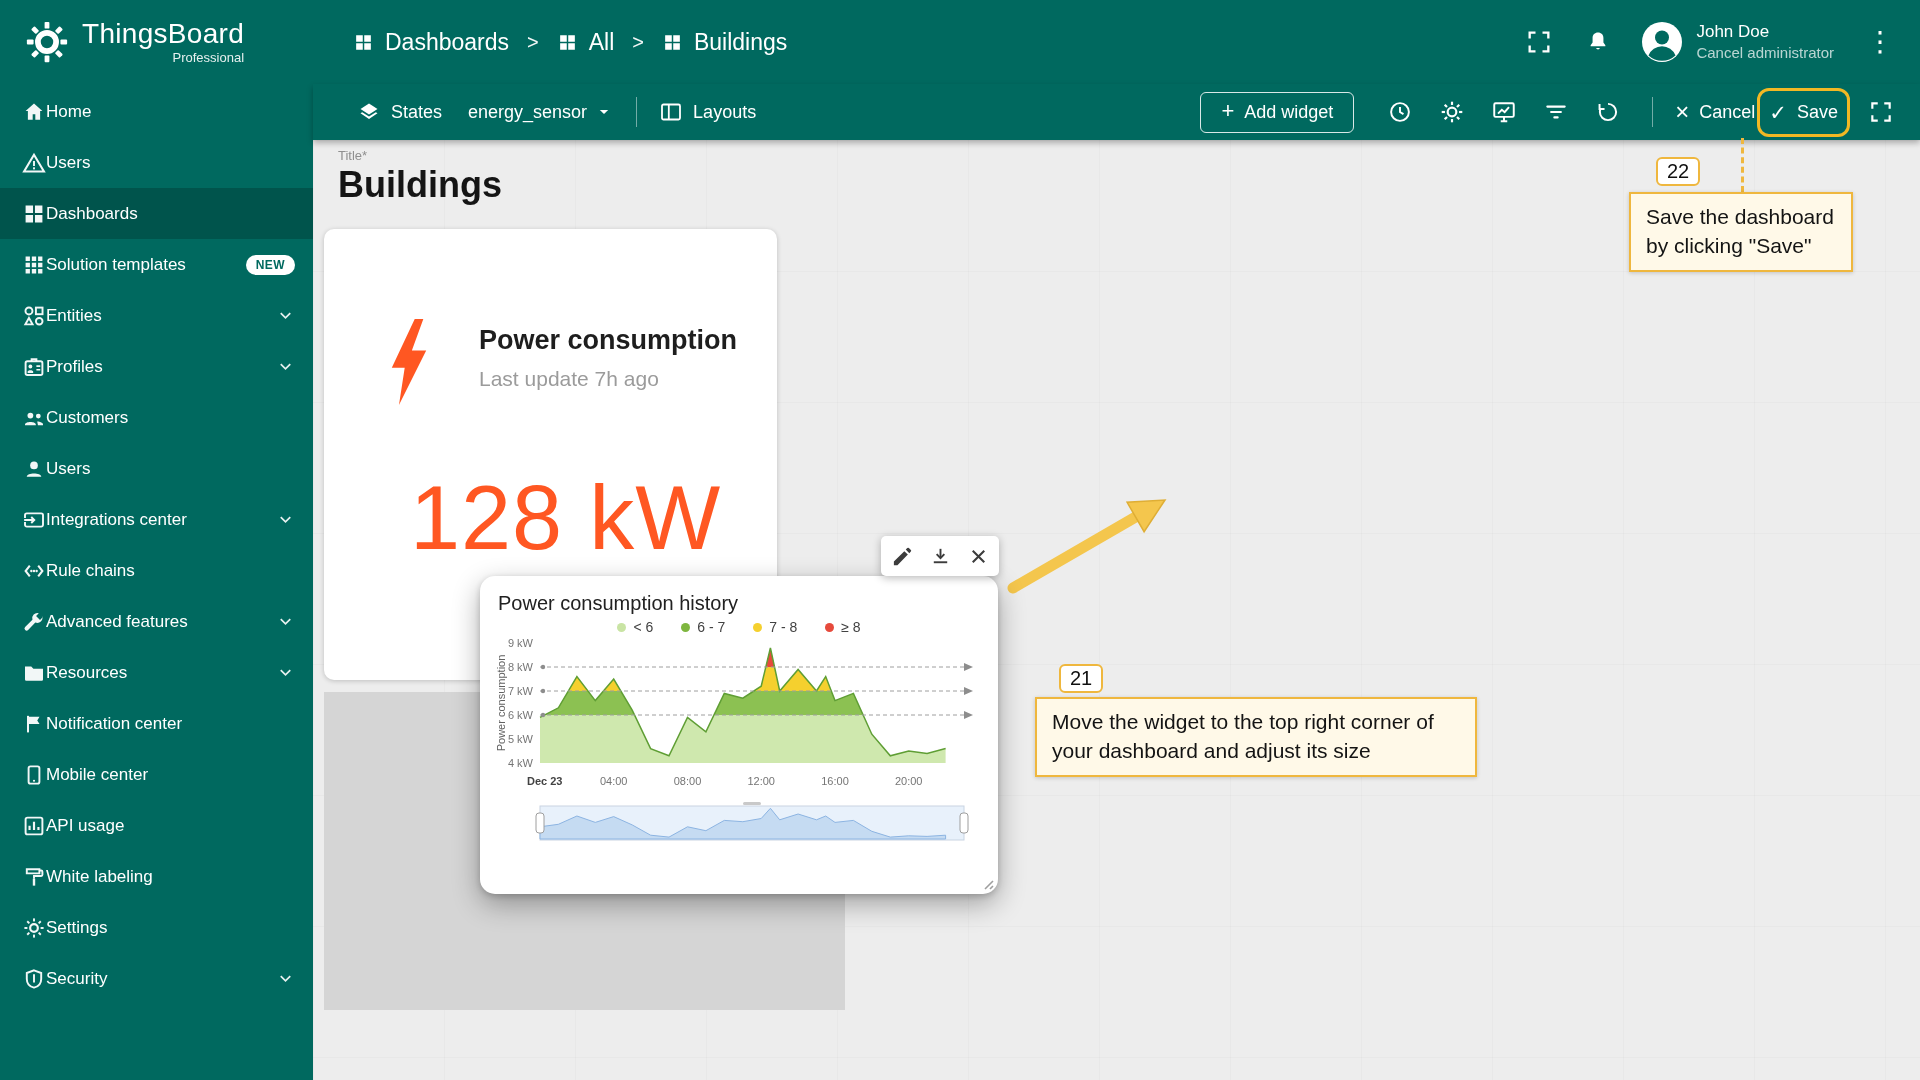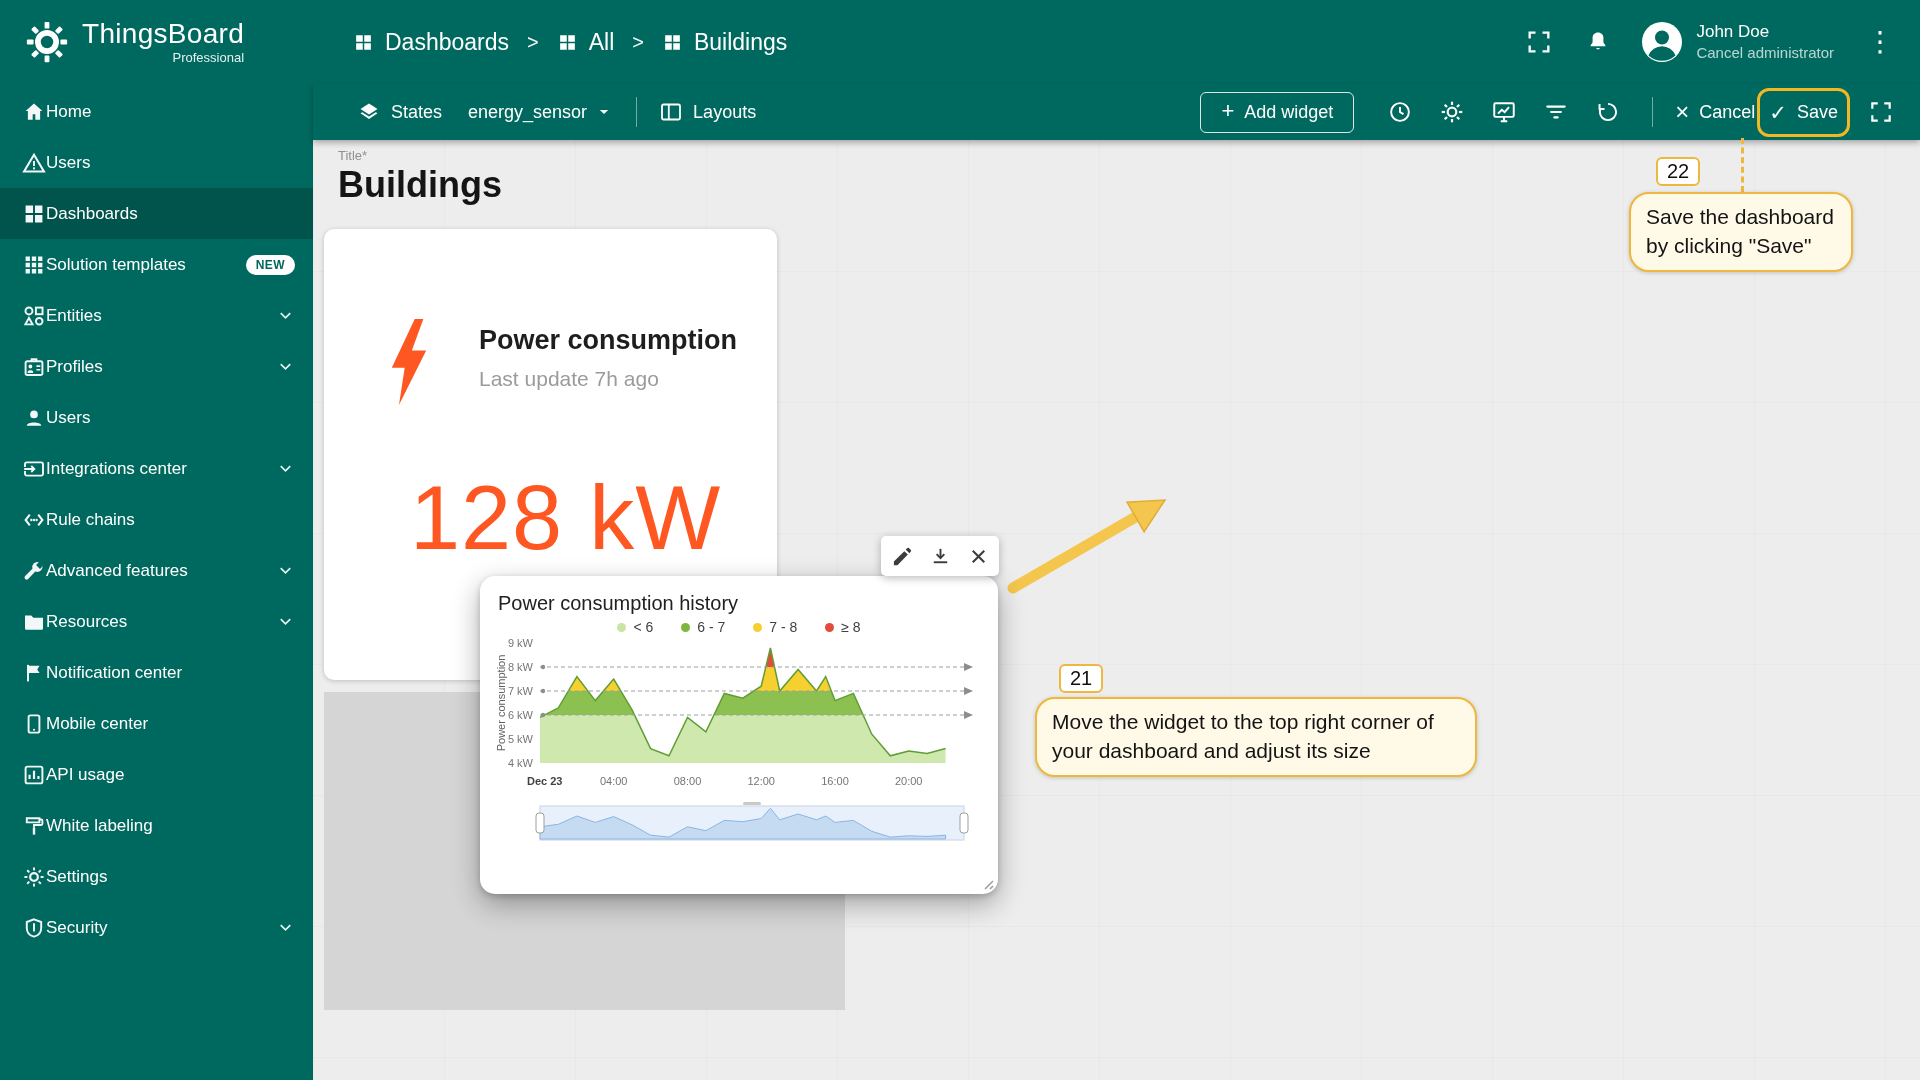--- a/index.html
+++ b/index.html
@@ -83,21 +83,21 @@
   .history-widget{position:absolute;left:167px;top:436px;width:518px;height:318px;background:#fff;border-radius:15px;box-shadow:0 10px 28px rgba(0,0,0,.32),0 2px 6px rgba(0,0,0,.18);z-index:5;padding:14px 14px 4px;}
   .hw-title{font-size:20px;font-weight:500;color:#212121;margin:2px 0 4px 4px;}
   .hw-legend{display:flex;justify-content:center;align-items:center;gap:28px;font-size:14px;color:#424242;margin:4px 0 0;}
   .legend-item{display:flex;align-items:center;gap:7px;}
   .legend-dot{width:9px;height:9px;border-radius:50%;display:inline-block;}
   .grip{position:absolute;right:4px;bottom:4px;}
 
   .arrow{position:absolute;left:692px;top:352px;z-index:4;}
 
   .badge{position:absolute;background:#fff;border:2.5px solid var(--hl);border-radius:6px;font-size:20px;font-weight:500;color:#111;padding:1px 9px;z-index:9;}
-  .cbox{position:absolute;background:#fff9e8;border:2.5px solid var(--hl);border-radius:20px;font-size:21px;color:#141414;padding:9px 15px;line-height:1.38;z-index:9;box-shadow:0 1px 4px rgba(0,0,0,.18);}
+  .cbox{position:absolute;background:#fff9e8;border:2.5px solid var(--hl);border-radius:0;font-size:21px;color:#141414;padding:9px 15px;line-height:1.38;z-index:9;box-shadow:0 1px 4px rgba(0,0,0,.18);}
   .b21{left:746px;top:524px;}
   .c21{left:722px;top:557px;width:442px;}
   .b22{left:1656px;top:157px;}
   .c22{left:1629px;top:192px;width:224px;}
   .connector22{position:absolute;left:1741px;top:138px;height:54px;border-left:3px dashed var(--hl);z-index:8;}
 </style>
 </head>
 <body>
 
 <div class="app">
@@ -245,20 +245,31 @@
                 <path d="M4.7 14c0-1.7 4.6-1.7 4.6 0v.9H4.7Z"></path>
                 <path d="M12 9.3h3.2M12 12.3h3.2" stroke="currentColor" stroke-width="1.4"></path>
               </svg>
             </span>
             <span class="side-label">Profiles</span>
             <span class="side-chevron">
               <svg viewBox="0 0 20 20" width="19" height="19">
                 <path d="M5 7.5l5 5 5-5" fill="none" stroke="currentColor" stroke-width="1.8"></path>
               </svg>
             </span>
+          </div>
+          <div class="side-item">
+            <span class="side-icon">
+              <svg viewBox="0 0 20 20" fill="currentColor">
+                <circle cx="7" cy="8" r="2.4"></circle>
+                <circle cx="13.6" cy="8.4" r="2"></circle>
+                <path d="M2.5 15.4c0-2.8 9-2.8 9 0v.7h-9Z"></path>
+                <path d="M12.7 13c2.3.2 4.8 1 4.8 2.4v.7h-4.2Z"></path>
+              </svg>
+            </span>
+            <span class="side-label">Customers</span>
           </div>
           <div class="side-item">
             <span class="side-icon">
               <svg viewBox="0 0 20 20" fill="currentColor">
                 <circle cx="10" cy="7" r="3.2"></circle>
                 <path d="M4 16.3c0-3.5 12-3.5 12 0v.2H4Z"></path>
               </svg>
             </span>
             <span class="side-label">Users</span>
           </div>

